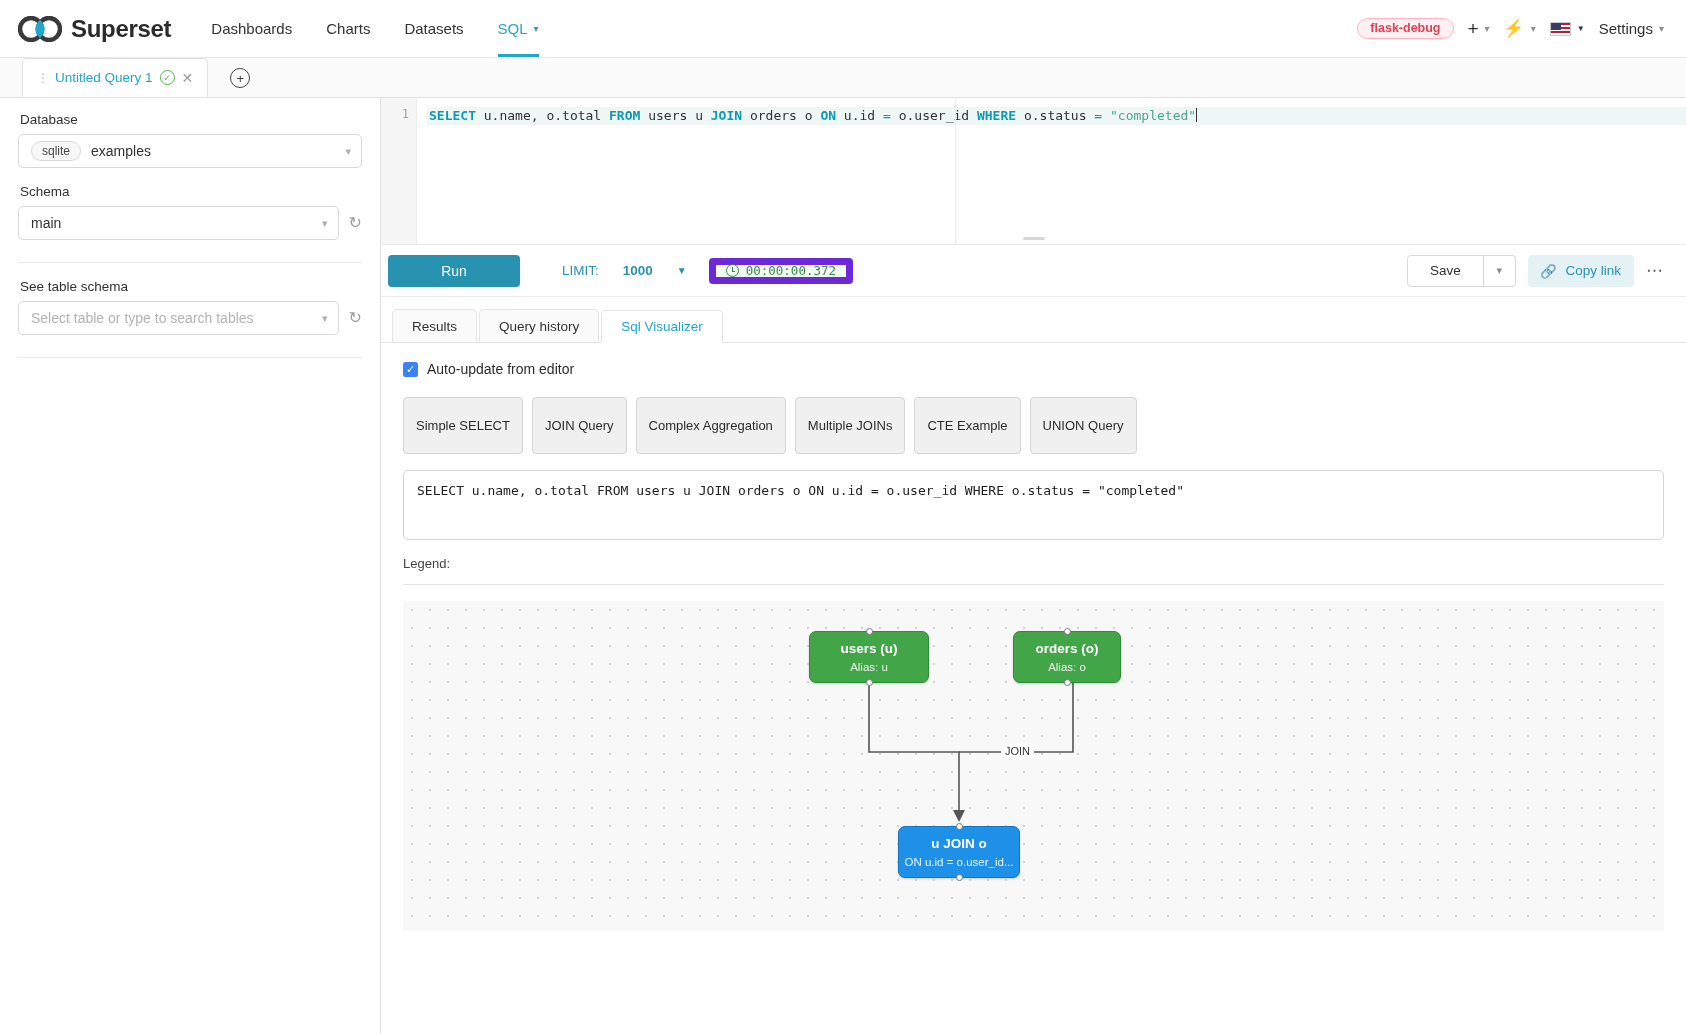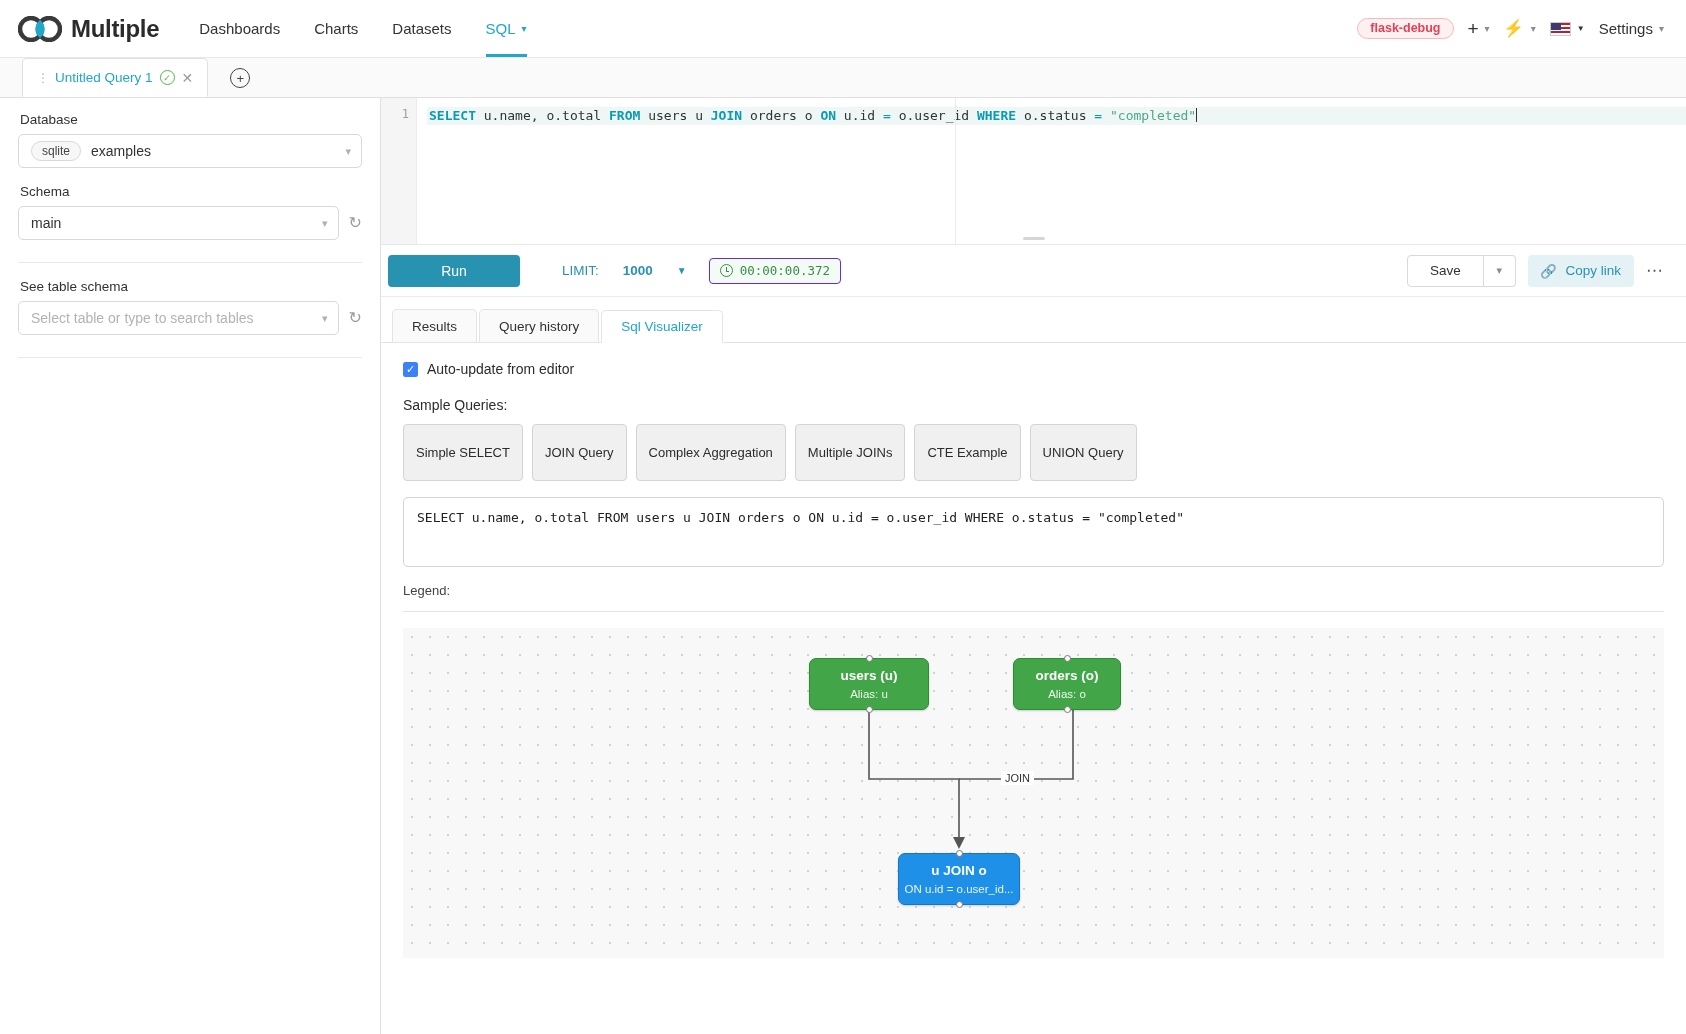--- a/index.html
+++ b/index.html
@@ -140,21 +140,21 @@
     position: relative;
   }
   .run-btn {
     width: 132px; height: 32px; background: #2893b1; color: #fff;
     border: none; border-radius: 4px; font-size: 14px; cursor: pointer;
     font-family: inherit;
   }
   .limit-ctl { margin-left: 42px; color: #2893b1; font-size: 13.5px; cursor: pointer; display:flex; align-items:center; gap:24px;}
   .limit-ctl b { font-weight: bold; }
   .timer-pill {
-    margin-left: 22px; border: 1px solid #6d28d9; background: #f2fbf4;
+    margin-left: 22px; border: 7px solid #6d28d9; background: #f2fbf4;
     color: #3d8b4c; border-radius: 4px; height: 26px; padding: 0 10px;
     display: flex; align-items: center; gap: 7px;
     font-family: "DejaVu Sans Mono", monospace; font-size: 12.5px;
   }
   .clock {
     width: 13px; height: 13px; border-radius: 50%; border: 1.3px solid #3d8b4c;
     position: relative;
   }
   .clock::before { content:""; position:absolute; left:5px; top:2.2px; width:1.2px; height:4.3px; background:#3d8b4c; }
   .clock::after { content:""; position:absolute; left:5px; top:6px; width:3.4px; height:1.2px; background:#3d8b4c; }
@@ -258,21 +258,21 @@
 
 <div class="navbar">
   <div class="brand">
     <span class="brand-logo">
       <svg width="44" height="26" viewBox="0 0 44 26">
         <circle cx="13" cy="13" r="11" fill="none" stroke="#3a3a3a" stroke-width="4.5"></circle>
         <circle cx="31" cy="13" r="11" fill="none" stroke="#3a3a3a" stroke-width="4.5"></circle>
         <path d="M22 4 a11 11 0 0 1 0 18 a11 11 0 0 1 0 -18" fill="#20a7c9"></path>
       </svg>
     </span>
-    <span class="brand-text">Multiple</span>
+    <span class="brand-text">Superset</span>
   </div>
 
   <div class="nav-links">
     <div class="nav-link">
       <span>Dashboards</span>
     </div>
     <div class="nav-link">
       <span>Charts</span>
     </div>
     <div class="nav-link">
@@ -406,21 +406,20 @@
     </div>
 
     <div class="viz">
       <div class="viz-inner">
 
         <div class="autoupdate">
           <span class="cb">✓</span>
           <span class="lbl">Auto-update from editor</span>
         </div>
 
-        <div class="sq-label">Sample Queries:</div>
         <div class="sq-row" id="sample-queries-row">
             <button class="sq-btn">Simple SELECT</button>
             <button class="sq-btn">JOIN Query</button>
             <button class="sq-btn">Complex Aggregation</button>
             <button class="sq-btn">Multiple JOINs</button>
             <button class="sq-btn">CTE Example</button>
             <button class="sq-btn">UNION Query</button>
           </div>
 
         <textarea class="sql-textarea" style="">SELECT u.name, o.total FROM users u JOIN orders o ON u.id = o.user_id WHERE o.status = "completed"</textarea>

